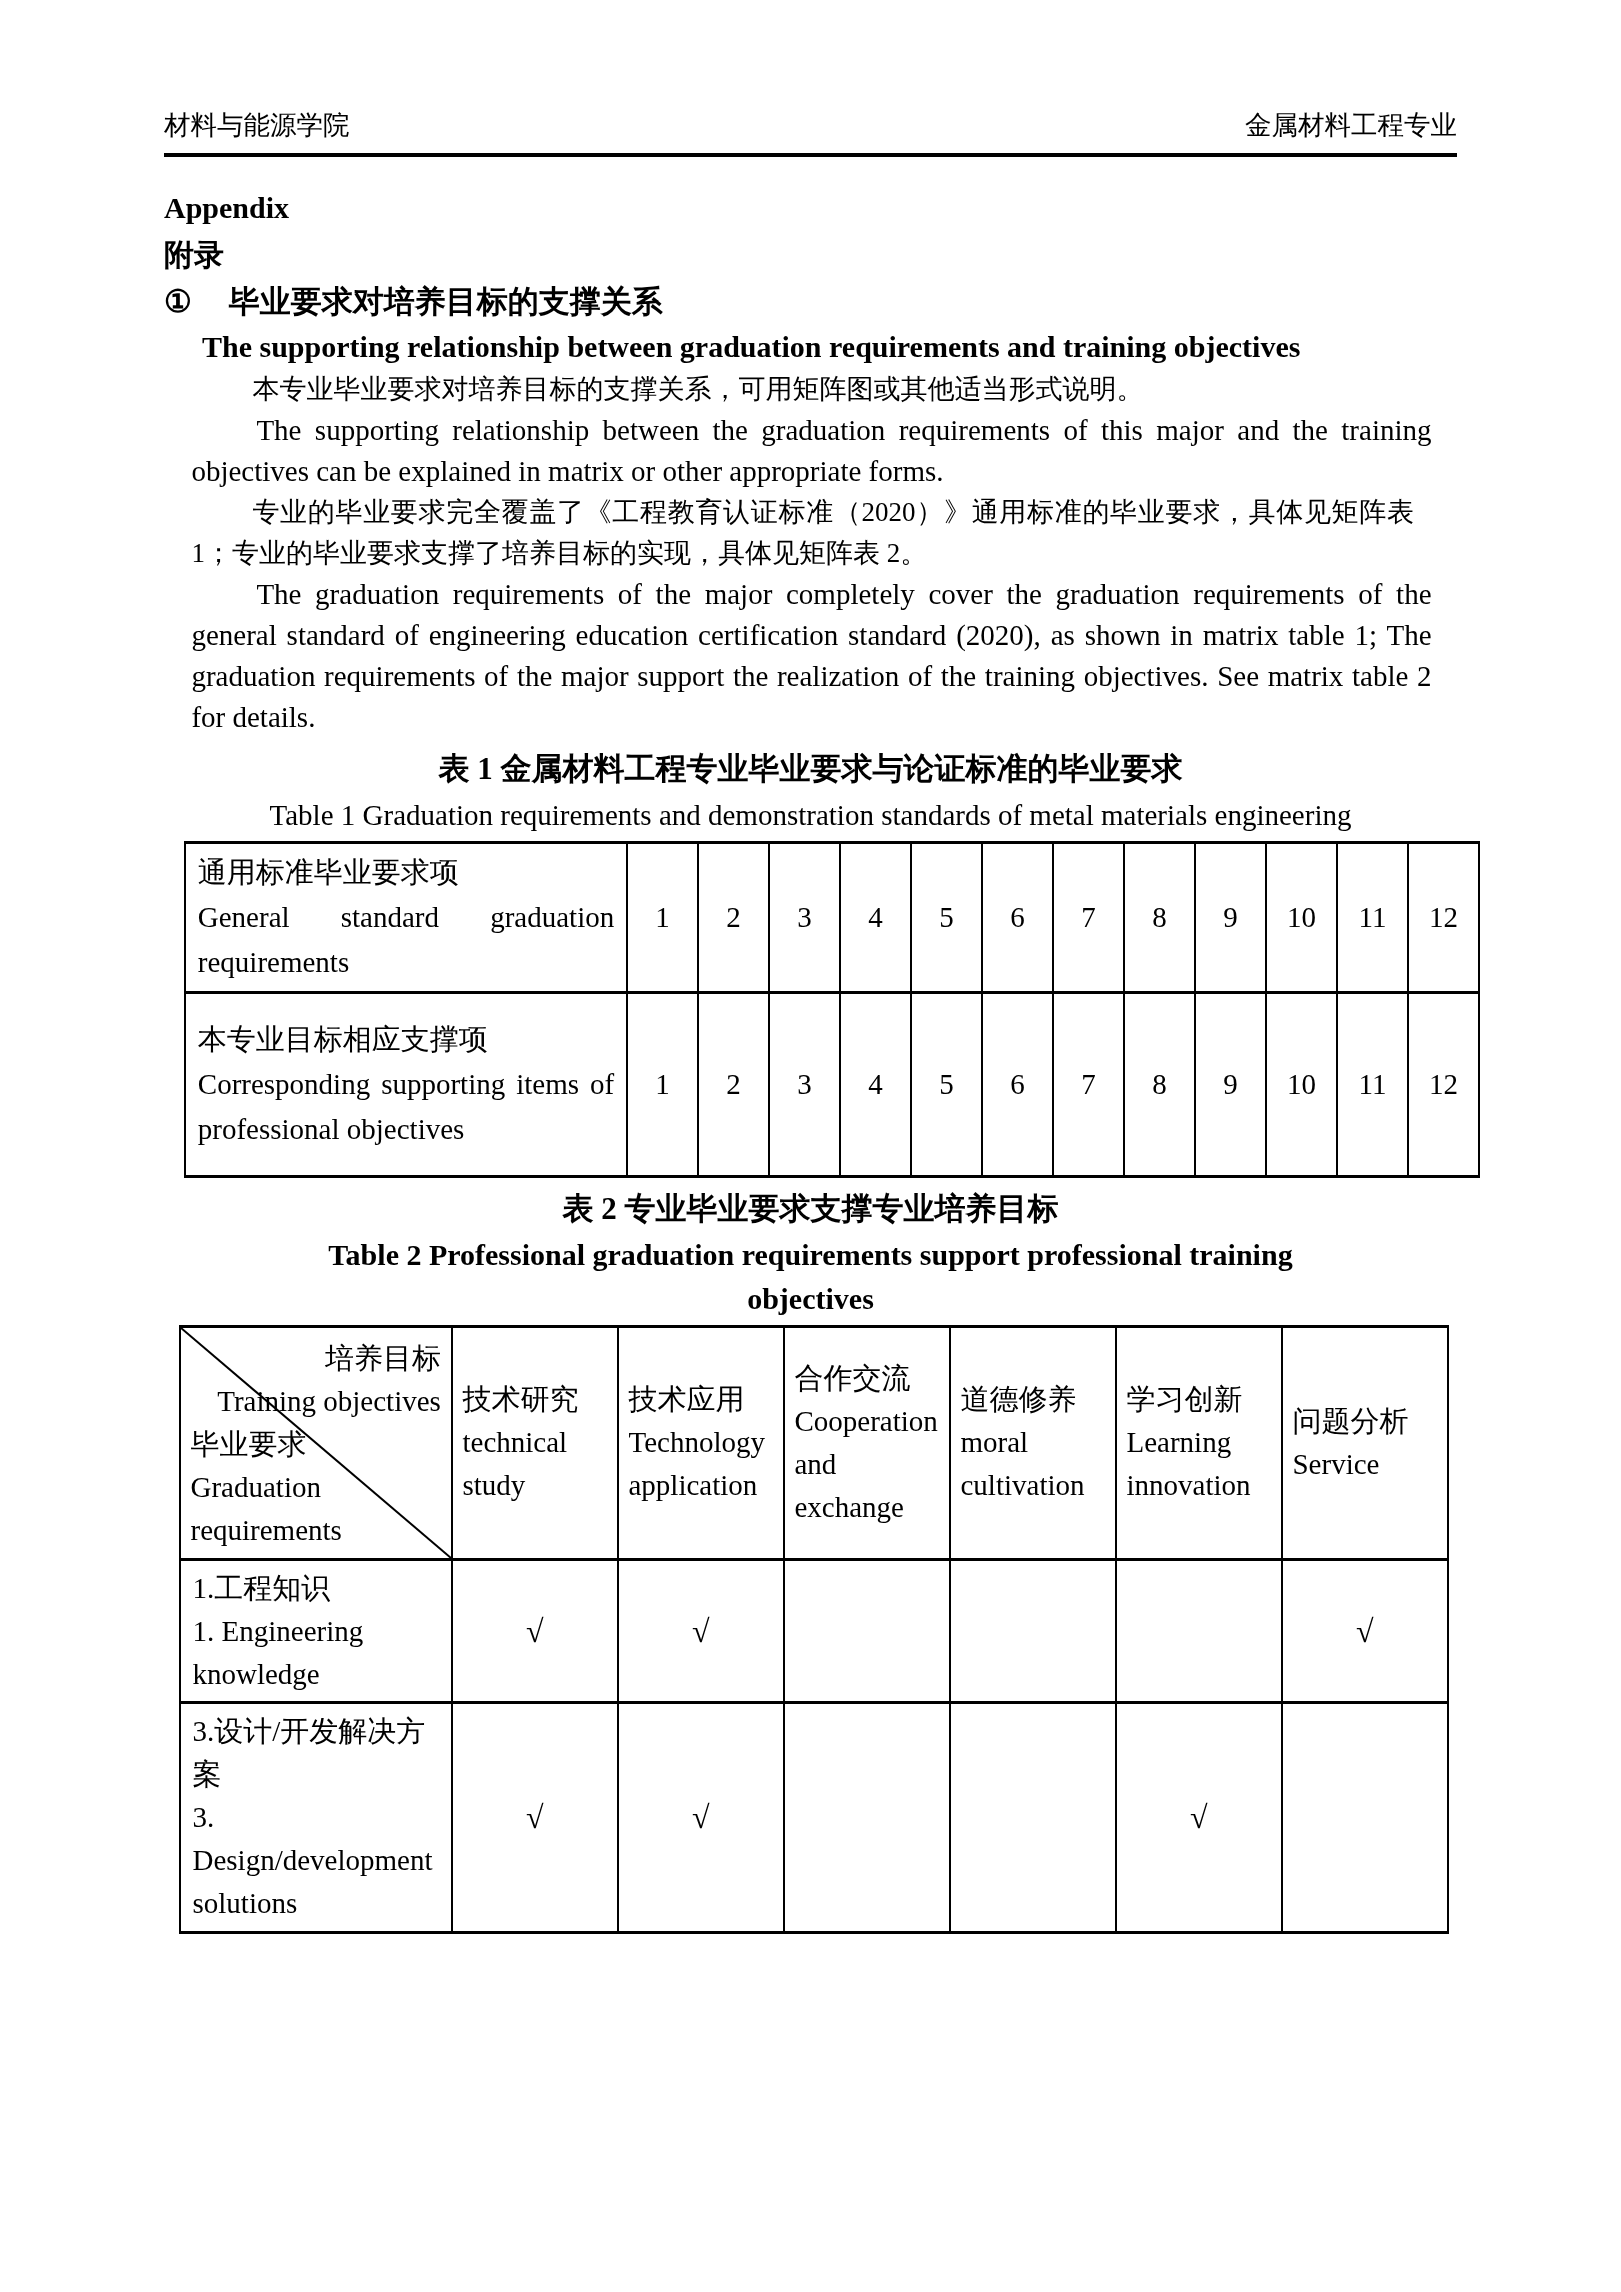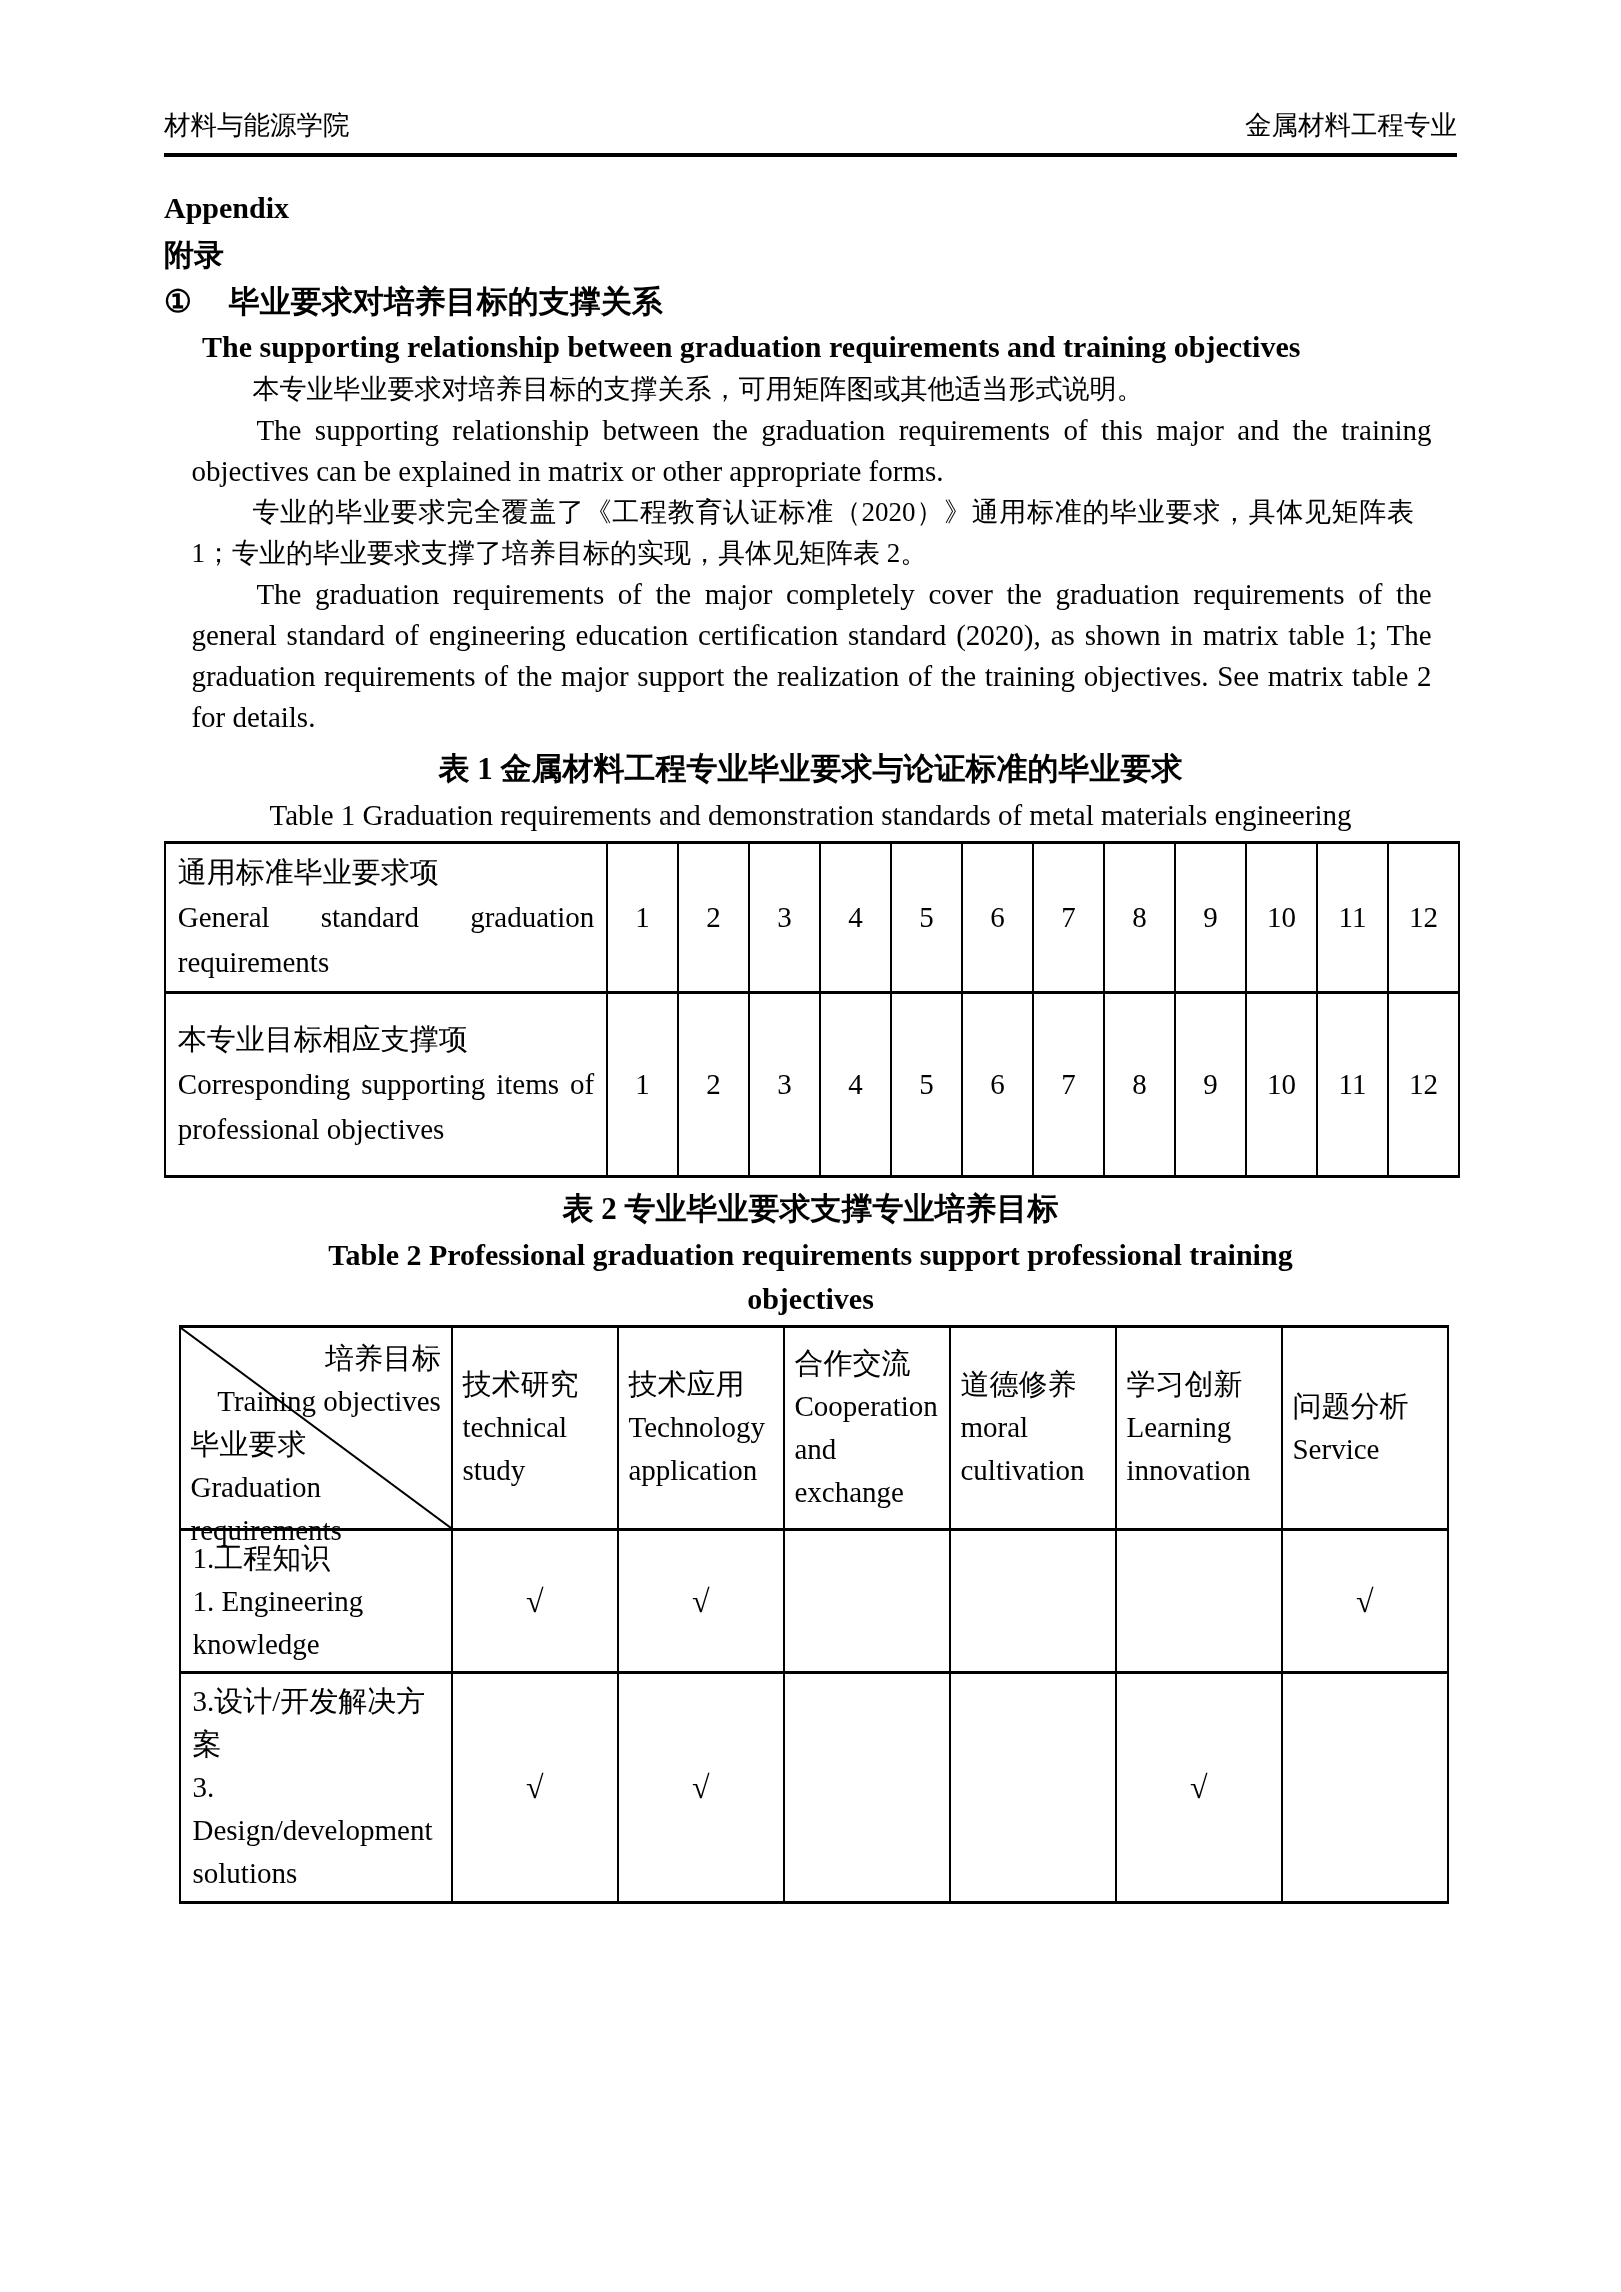--- a/index.html
+++ b/index.html
@@ -28,35 +28,35 @@
   p.body-cn { font-size:27px; line-height:41px; margin-left:27.4px; margin-right:43px;
               text-indent:61px; text-align:justify; }
   p.body-en { font-size:29px; line-height:41px; margin-left:27.4px; margin-right:25.5px;
               text-indent:65px; text-align:justify; }
   
   .cap-cn { font-size:31px; line-height:49px; font-weight:bold; text-align:center; margin-top:5.9px; }
   .cap-en { font-size:29px; line-height:44px; text-align:center; max-width:1157px; margin:0 auto; }
   .cap-en.bold { font-weight:bold; font-size:30px; max-width:1098px; }
   
   table { border-collapse:collapse; table-layout:fixed; background:#fff; }
-  table.t1 { width:1293px; margin-top:3.9px; border:2.9px solid #000; }
+  table.t1 { width:1293px; margin-top:3.9px; border:2.9px solid #000;margin-left:20px; }
   table.t2 { width:1265px; margin-left:14.7px; margin-top:3.9px; border:2.9px solid #000; }
   td { border:2px solid #000; border-top-width:3.9px; border-bottom-width:3.9px;
        font-size:29px; vertical-align:middle; }
   .t1 td.lbl, .t2 td.lbl { padding:5.9px 11.8px; vertical-align:middle; }
   .t1 .cn-line { line-height:45px; }
   .t1 .en-just { line-height:45px; text-align:justify; }
   .t1 td.num { text-align:center; }
   .t2 .cn-line { line-height:43px; }
   .t2 .en-line { line-height:43px; }
   .t2 td.hdr { padding:5.9px 9.8px; }
   .t2 td.chk { text-align:center; font-size:32px; }
   
   td.corner { position:relative; padding:0; height:100%; }
-  .corner-inner { position:relative; width:100%; height:200px;
+  .corner-inner { position:relative; width:100%; height:230px;
                   display:flex; flex-direction:column; justify-content:space-between; }
   .corner-inner svg.diag { position:absolute; left:0; top:0; width:100%; height:100%; }
   .corner-top { text-align:right; padding:9.8px 9.8px 0 0; line-height:45px; font-size:29px; }
   .corner-bottom { text-align:left; padding:0 0 9.8px 9.8px; line-height:43px; font-size:29px; }
   .row-t2-1 td { height:139px; }
   .row-t2-2 td { height:104px; }
   .row-t2-3 td { height:210px; }
   .t1 .row1 td { height:149px; }
   .t1 .row2 td { height:184px; }
 </style>

